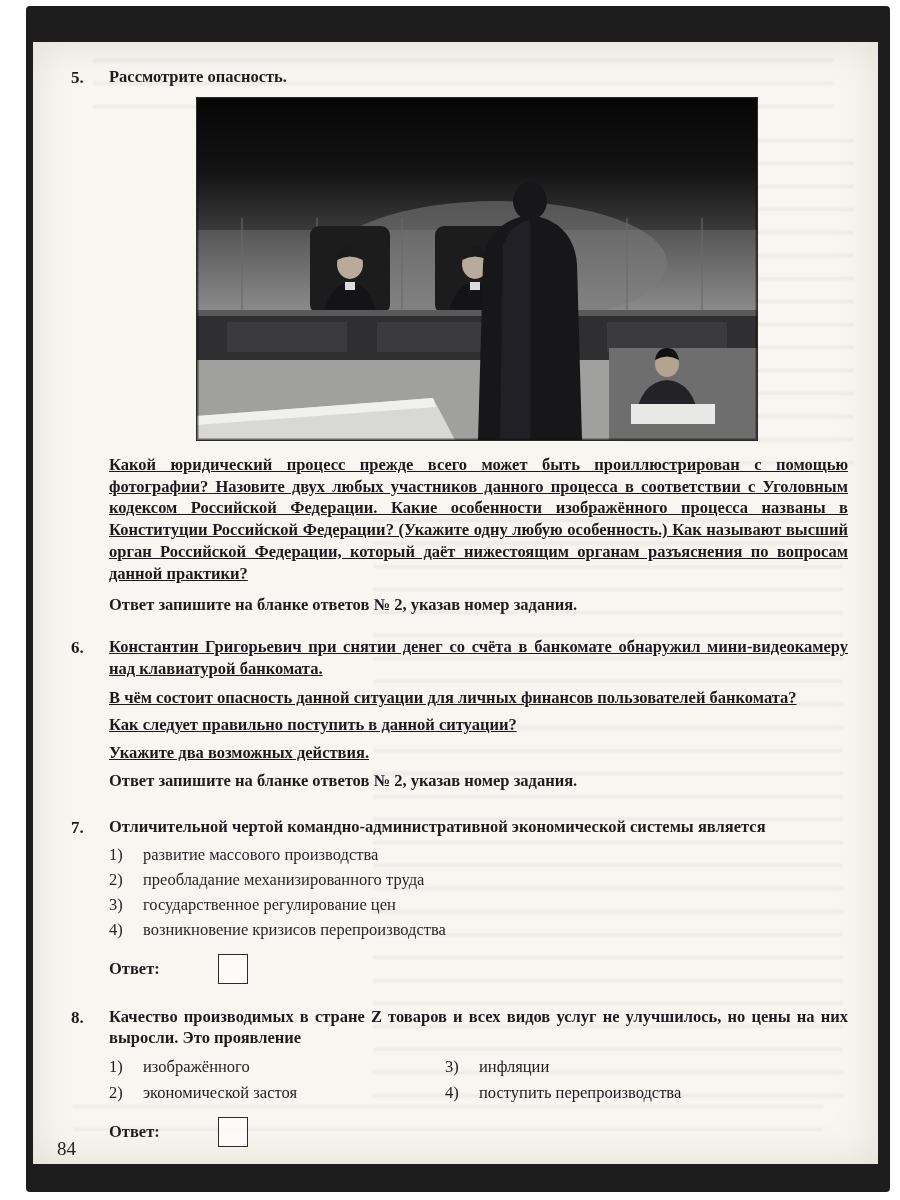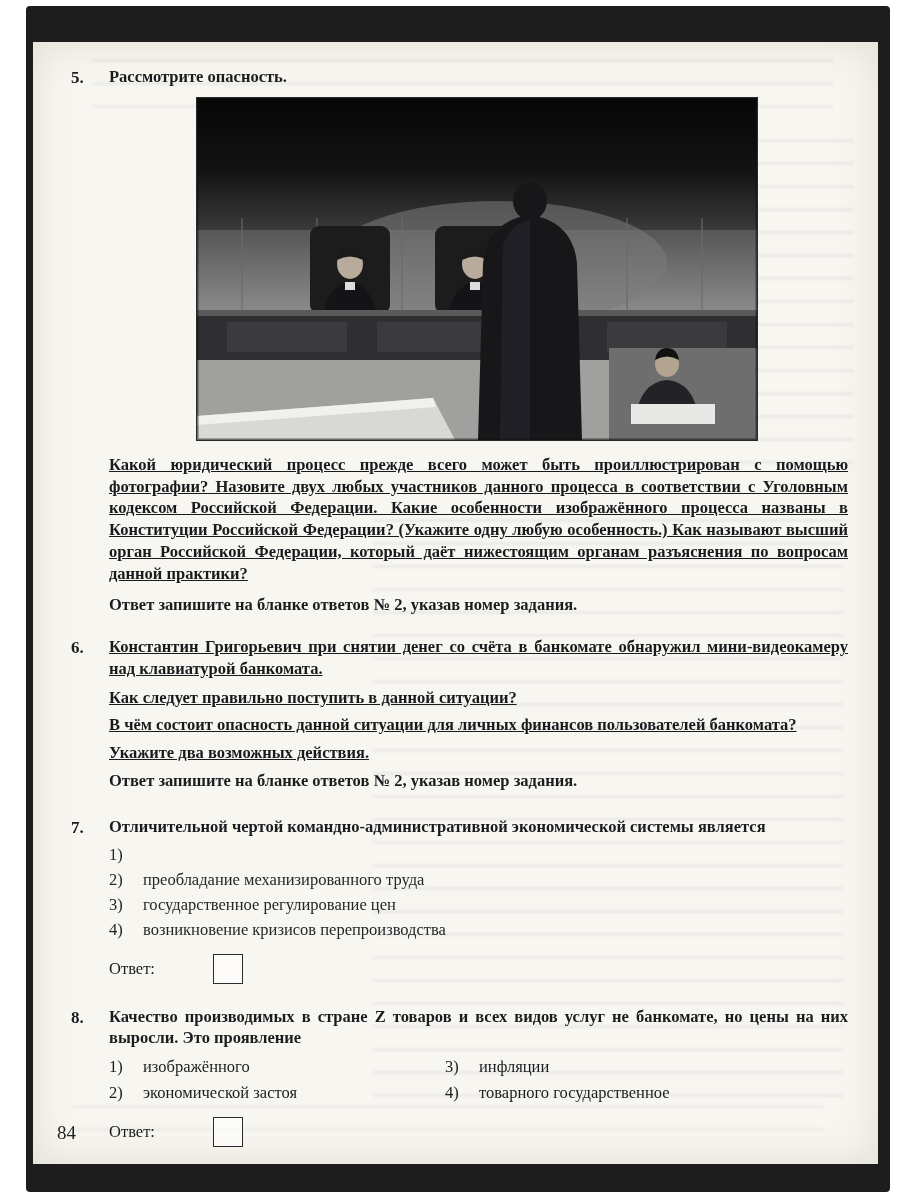--- a/index.html
+++ b/index.html
@@ -52,33 +52,33 @@
 
   .stem { font-weight:bold; text-align:justify; }
   .opts { margin-top:7px; }
   .opt { display:flex; margin-bottom:3px; font-weight:normal; color:#26262a; }
   .opt .on { flex:none; width:34px; }
   .opt-grid-row { display:flex; margin-bottom:4px; }
   .opt-grid-row .cell { display:flex; }
   .opt-grid-row .cell.left { width:336px; }
   .opt-grid-row .cell .on { flex:none; width:34px; }
 
-  .answer-row { margin-top:13px; font-weight:normal; display:flex; align-items:center;gap:48px; }
+  .answer-row { margin-top:13px; font-weight:bold; display:flex; align-items:center;gap:48px; }
   .answer-box {
     display:inline-block; width:30px; height:30px;
     border:1.6px solid #2b2b2b; background:rgba(255,255,255,0.6);
     margin-left:10px;
   }
 
   .mt-q6 { margin-top:20px; }
   .mt-q7 { margin-top:24px; }
   .mt-q8 { margin-top:22px; }
 
   .page-num {
-    position:absolute; left:24px; bottom:20px; z-index:2;
+    position:absolute; left:24px; bottom:4px; z-index:2;
     font-size:19px; color:#222;
   }
 </style>
 </head>
 <body>
 
 <div class="scan-frame"></div>
 
 <div class="page">
   <div class="bleed b1"></div>
@@ -165,34 +165,35 @@
 
         <p class="para-bold">Какой юридический процесс прежде всего может быть проиллюстрирован с помощью фотографии? Назовите двух любых участников данного процесса в соответствии с Уголовным кодексом Российской Федерации. Какие особенности изображённого процесса названы в Конституции Российской Федерации? (Укажите одну любую особенность.) Как называют высший орган Российской Федерации, который даёт нижестоящим органам разъяснения по вопросам данной практики?</p>
         <div class="footer-line">Ответ запишите на бланке ответов № 2, указав номер задания.</div>
       </div>
     </div>
 
     <div class="q q6 mt-q6">
       <div class="qn">6.</div>
       <div class="qb">
         <p class="para-bold first">Константин Григорьевич при снятии денег со счёта в банкомате обнаружил мини-видеокамеру над клавиатурой банкомата.</p>
+        <p class="para-bold">В чём состоит опасность данной ситуации для личных финансов пользователей банкомата?</p>
         <p class="para-bold">Как следует правильно поступить в данной ситуации?</p>
-        <p class="para-bold">В чём состоит опасность данной ситуации для личных финансов пользователей банкомата?</p>
         <p class="para-bold">Укажите два возможных действия.</p>
         <div class="footer-line" style="margin-top:4px;">Ответ запишите на бланке ответов № 2, указав номер задания.</div>
       </div>
     </div>
 
     <div class="q mt-q7">
       <div class="qn">7.</div>
       <div class="qb">
         <div class="stem">Отличительной чертой командно-административной экономической системы является</div>
         <div class="opts">
           <div class="opt">
             <span class="on">1)</span>
+            <span class="ot">развитие массового производства</span>
           </div>
           <div class="opt">
             <span class="on">2)</span>
             <span class="ot">преобладание механизированного труда</span>
           </div>
           <div class="opt">
             <span class="on">3)</span>
             <span class="ot">государственное регулирование цен</span>
           </div>
           <div class="opt">
@@ -203,40 +204,40 @@
         <div class="answer-row">
           <span>Ответ:</span>
           <span class="answer-box"></span>
         </div>
       </div>
     </div>
 
     <div class="q mt-q8">
       <div class="qn">8.</div>
       <div class="qb">
-        <div class="stem">Качество производимых в стране Z товаров и всех видов услуг не банкомате, но цены на них выросли. Это проявление</div>
+        <div class="stem">Качество производимых в стране Z товаров и всех видов услуг не улучшилось, но цены на них выросли. Это проявление</div>
         <div class="opts">
           <div class="opt-grid-row">
             <div class="cell left">
               <span class="on">1)</span>
               <span class="ot">изображённого</span>
             </div>
             <div class="cell">
               <span class="on">3)</span>
               <span class="ot">инфляции</span>
             </div>
           </div>
           <div class="opt-grid-row">
             <div class="cell left">
               <span class="on">2)</span>
               <span class="ot">экономической застоя</span>
             </div>
             <div class="cell">
               <span class="on">4)</span>
-              <span class="ot">товарного государственное</span>
+              <span class="ot">поступить перепроизводства</span>
             </div>
           </div>
         </div>
         <div class="answer-row">
           <span>Ответ:</span>
           <span class="answer-box"></span>
         </div>
       </div>
     </div>
 

